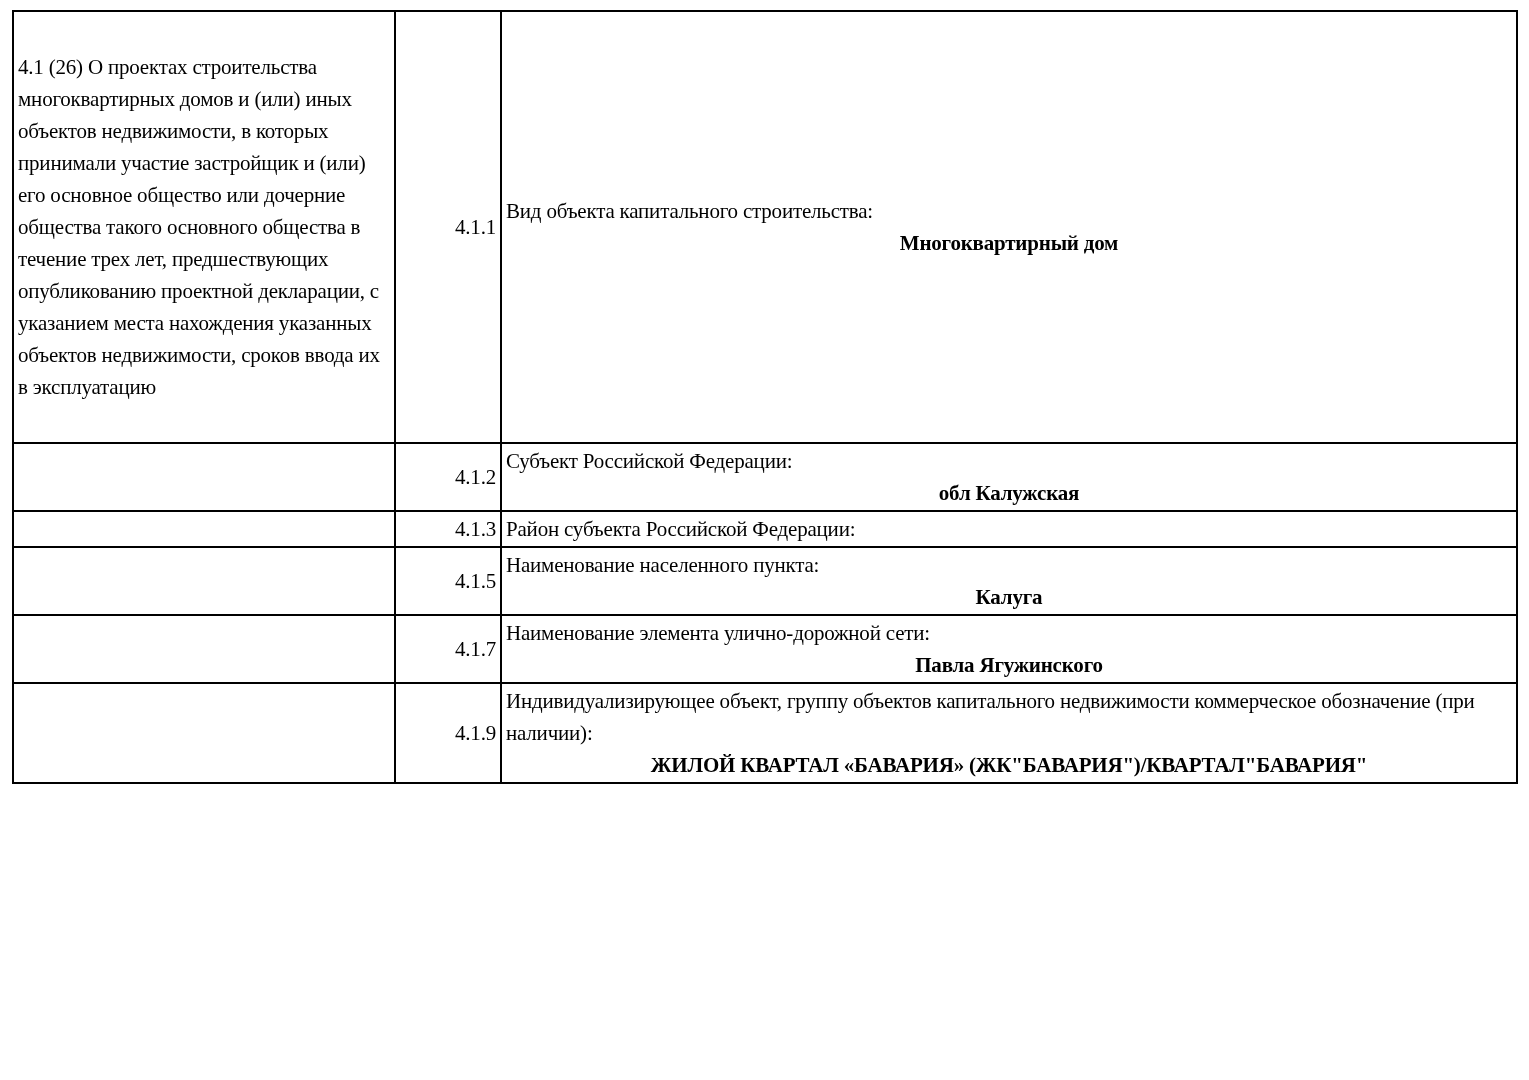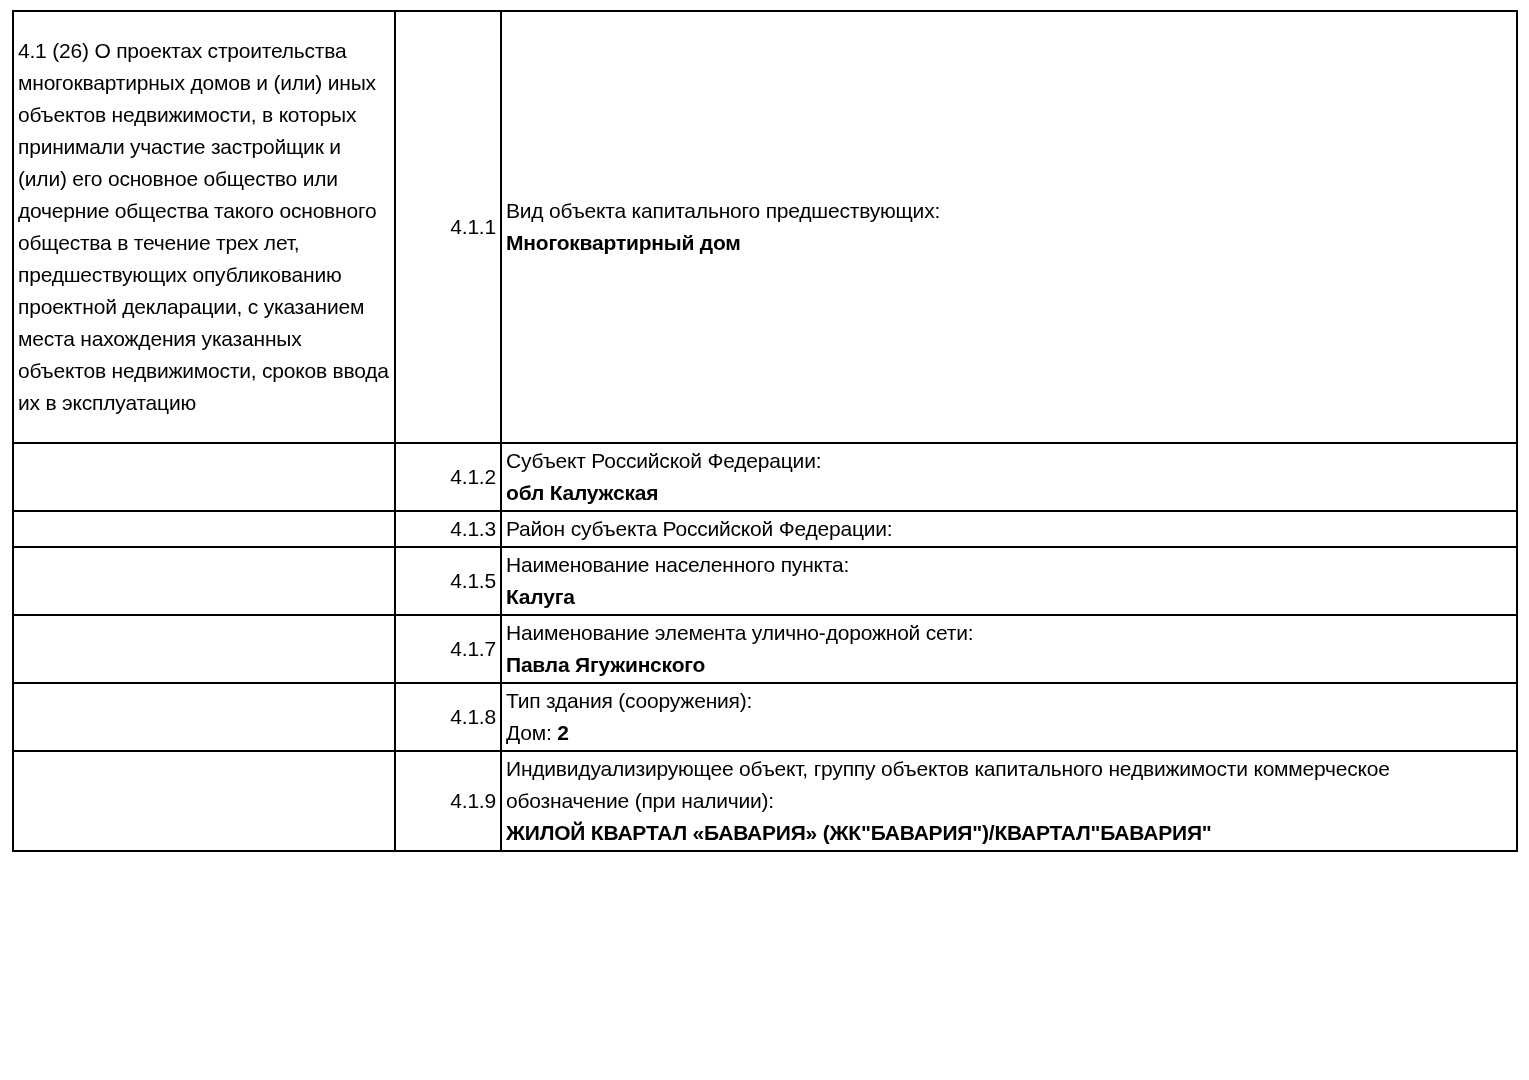--- a/index.html
+++ b/index.html
@@ -22,52 +22,53 @@
     line-height: 32px;
     letter-spacing: -0.2px;
     color: #000000;
   }
   table.decl-table td {
     border: 2px solid #000000;
     padding: 1px 4px;
     vertical-align: middle;
     overflow: hidden;
     word-wrap: break-word;
+    font-family: Liberation Serif, serif;
   }
   td.c1 { width: 372px; }
   td.c2 { width: 96px; text-align: right; }
   td.c3 { width: 1006px; }
   td.section-cell {
     vertical-align: top;
     padding-top: 2px;
   }
   tr.r1 { height: 432px; }
   tr.r2 { height: 63px; padding-left: 16px; }
   tr.r3 { height: 36px; }
   tr.r4 { height: 65px; }
   tr.r5 { height: 66px; }
   tr.r6 { height: 65px; }
   tr.r7 { height: 66px; }
   tr.r8 { height: 63px; }
   tr.r9 { height: 97px; }
   .field-label { font-weight: normal; }
-  .field-value { font-weight: bold; }
+  .field-value { font-weight: bold; text-align: center; }
   .vprefix { font-weight: normal; }
   .vbold { font-weight: bold; }
 </style>
 </head>
 <body>
 
 <table class="decl-table">
   <tbody>
     <tr class="r1">
       <td class="c1 section-cell">4.1 (26) О проектах строительства многоквартирных домов и (или) иных объектов недвижимости, в которых принимали участие застройщик и (или) его основное общество или дочерние общества такого основного общества в течение трех лет, предшествующих опубликованию проектной декларации, с указанием места нахождения указанных объектов недвижимости, сроков ввода их в эксплуатацию</td>
       <td class="c2">4.1.1</td>
       <td class="c3">
-        <div class="field-label">Вид объекта капитального предшествующих:</div>
+        <div class="field-label">Вид объекта капитального строительства:</div>
         <div class="field-value hide-if-empty"><span class="vprefix"></span><span class="vbold">Многоквартирный дом</span></div>
       </td>
     </tr>
     <tr class="r2">
       <td class="c1"></td>
       <td class="c2">4.1.2</td>
       <td class="c3">
         <div class="field-label">Субъект Российской Федерации:</div>
         <div class="field-value hide-if-empty"><span class="vprefix"></span><span class="vbold">обл Калужская</span></div>
       </td>
@@ -89,28 +90,20 @@
       </td>
     </tr>
     <tr class="r7">
       <td class="c1"></td>
       <td class="c2">4.1.7</td>
       <td class="c3">
         <div class="field-label">Наименование элемента улично-дорожной сети:</div>
         <div class="field-value hide-if-empty"><span class="vprefix"></span><span class="vbold">Павла Ягужинского</span></div>
       </td>
     </tr>
-    <tr class="r8">
-      <td class="c1"></td>
-      <td class="c2">4.1.8</td>
-      <td class="c3">
-        <div class="field-label">Тип здания (сооружения):</div>
-        <div class="field-value hide-if-empty"><span class="vprefix">Дом: </span><span class="vbold">2</span></div>
-      </td>
-    </tr>
     <tr class="r9">
       <td class="c1"></td>
       <td class="c2">4.1.9</td>
       <td class="c3">
         <div class="field-label">Индивидуализирующее объект, группу объектов капитального недвижимости коммерческое обозначение (при наличии):</div>
         <div class="field-value hide-if-empty"><span class="vprefix"></span><span class="vbold">ЖИЛОЙ КВАРТАЛ «БАВАРИЯ» (ЖК"БАВАРИЯ")/КВАРТАЛ"БАВАРИЯ"</span></div>
       </td>
     </tr>
   </tbody>
 </table>

